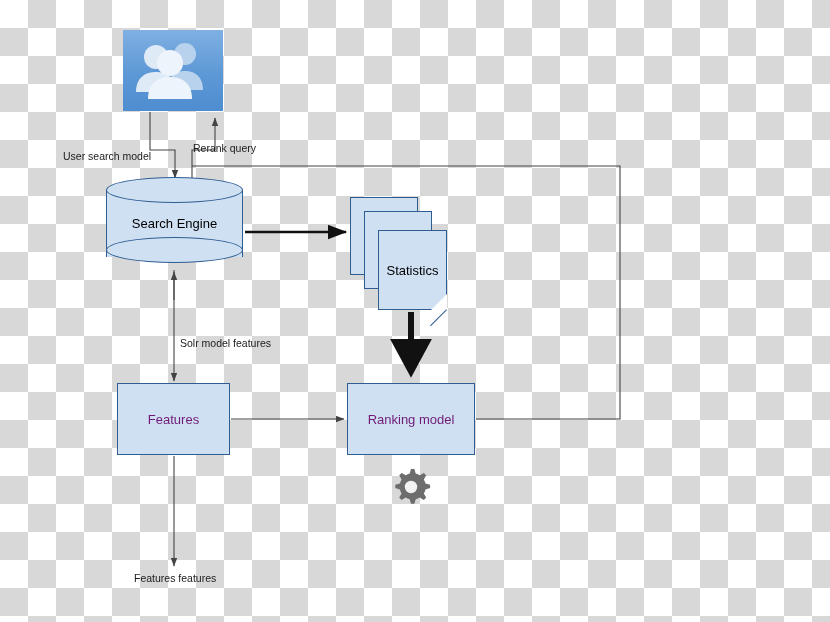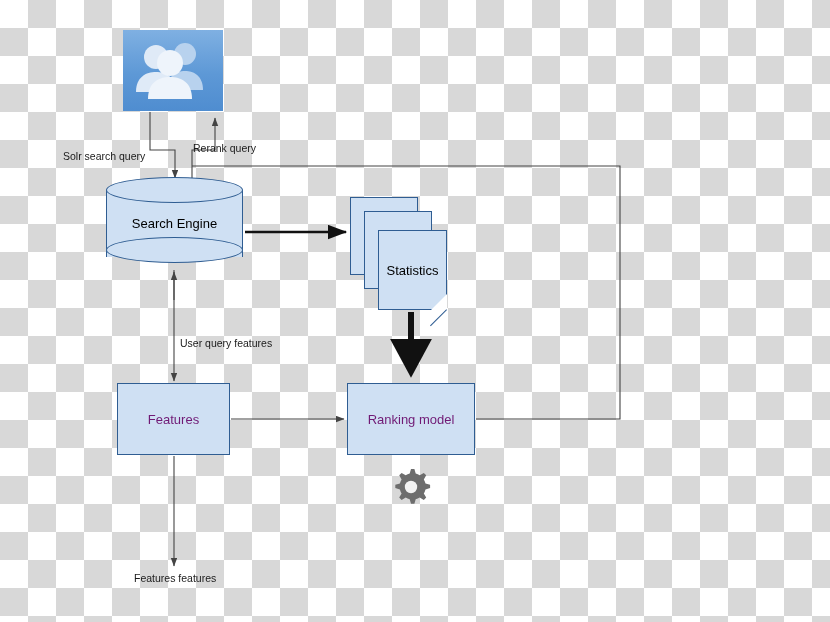--- a/index.html
+++ b/index.html
@@ -239,18 +239,18 @@
     <span>Ranking model</span>
   </div>
 
   <div class="node gear-wrap">
     <svg width="44" height="44" viewBox="0 0 44 44">
       <path fill="#6d6d6d" d="M22,4 l3.4,0 l1.3,4.6 a14.3,14.3 0 0 1 4,1.7 l4.1,-2.4 l2.4,2.4 l-2.4,4.1 a14.3,14.3 0 0 1 1.7,4 l4.6,1.3 l0,3.4 l-4.6,1.3 a14.3,14.3 0 0 1 -1.7,4 l2.4,4.1 l-2.4,2.4 l-4.1,-2.4 a14.3,14.3 0 0 1 -4,1.7 l-1.3,4.6 l-3.4,0 l-1.3,-4.6 a14.3,14.3 0 0 1 -4,-1.7 l-4.1,2.4 l-2.4,-2.4 l2.4,-4.1 a14.3,14.3 0 0 1 -1.7,-4 l-4.6,-1.3 l0,-3.4 l4.6,-1.3 a14.3,14.3 0 0 1 1.7,-4 l-2.4,-4.1 l2.4,-2.4 l4.1,2.4 a14.3,14.3 0 0 1 4,-1.7 z"></path>
       <circle cx="22" cy="22" r="6.2" fill="#f2f2f2"></circle>
     </svg>
   </div>
 
-  <div class="label" style="left:63px; top:150px;">Solr search query</div>
+  <div class="label" style="left:63px; top:150px;">User search model</div>
   <div class="label" style="left:193px; top:142px;">Rerank query</div>
-  <div class="label" style="left:180px; top:337px;">User query features</div>
+  <div class="label" style="left:180px; top:337px;">Solr model features</div>
   <div class="label" style="left:134px; top:572px;">Features features</div>
 
 </div>
 
 </body></html>

